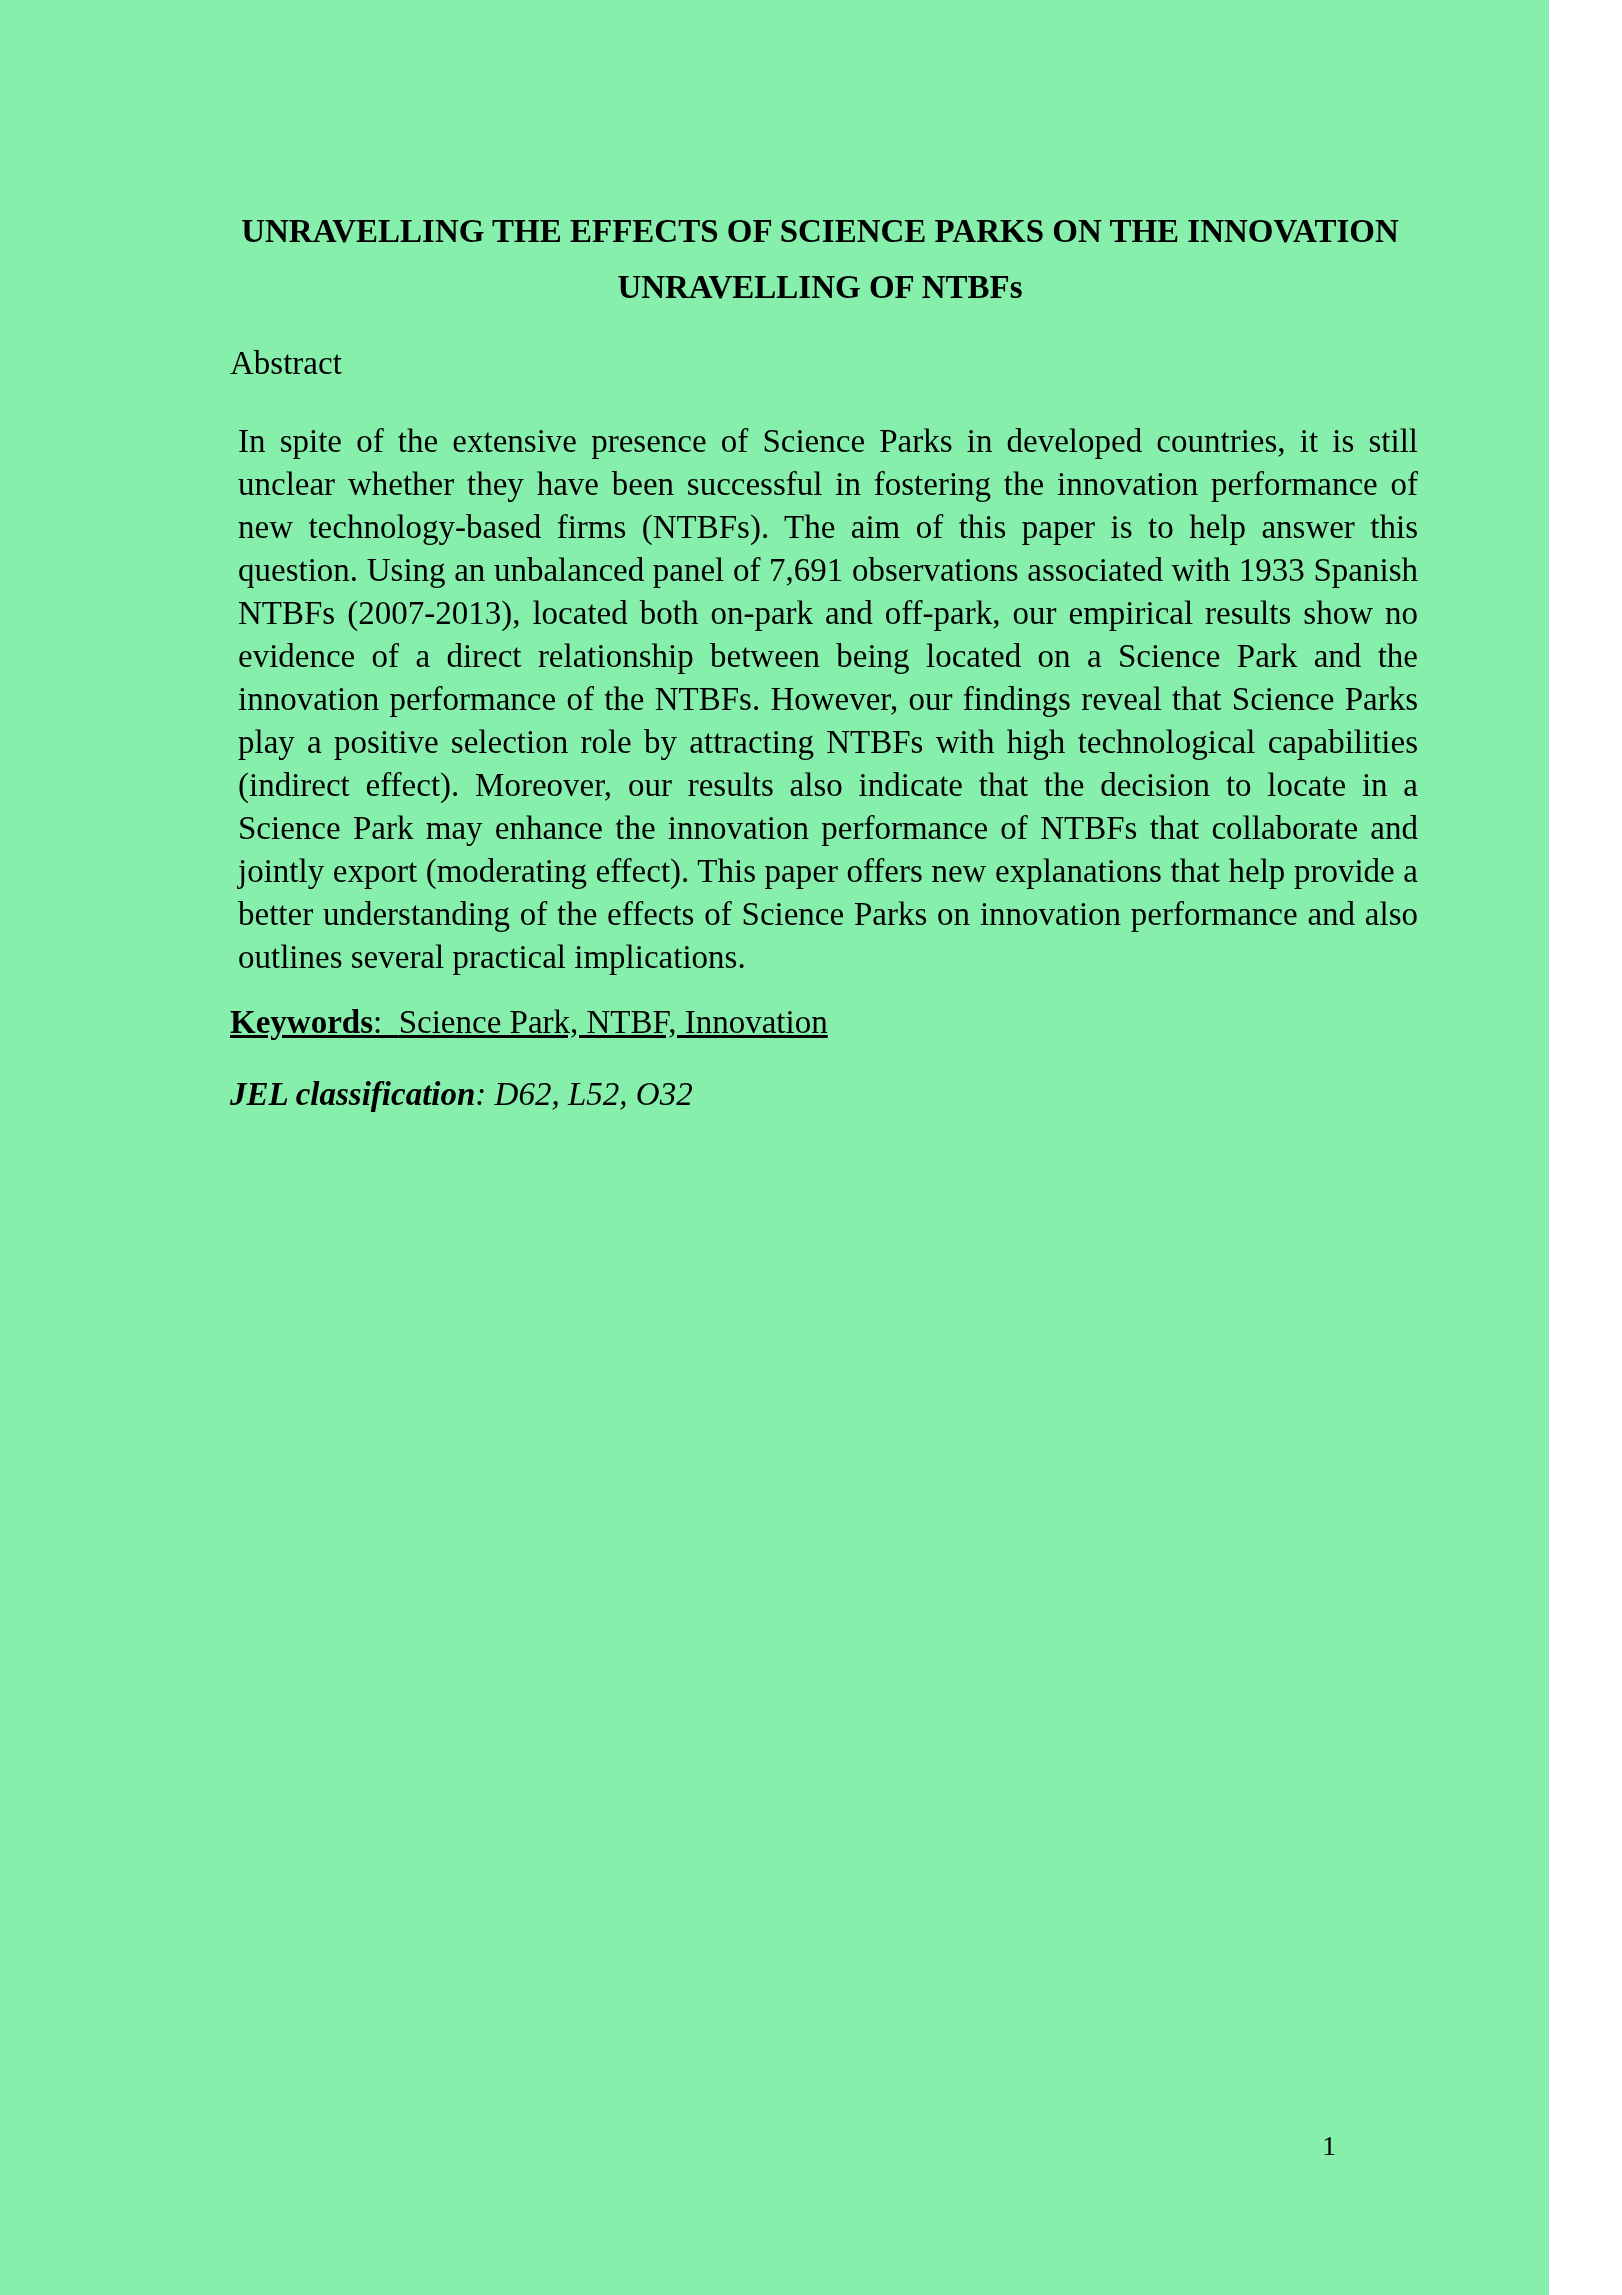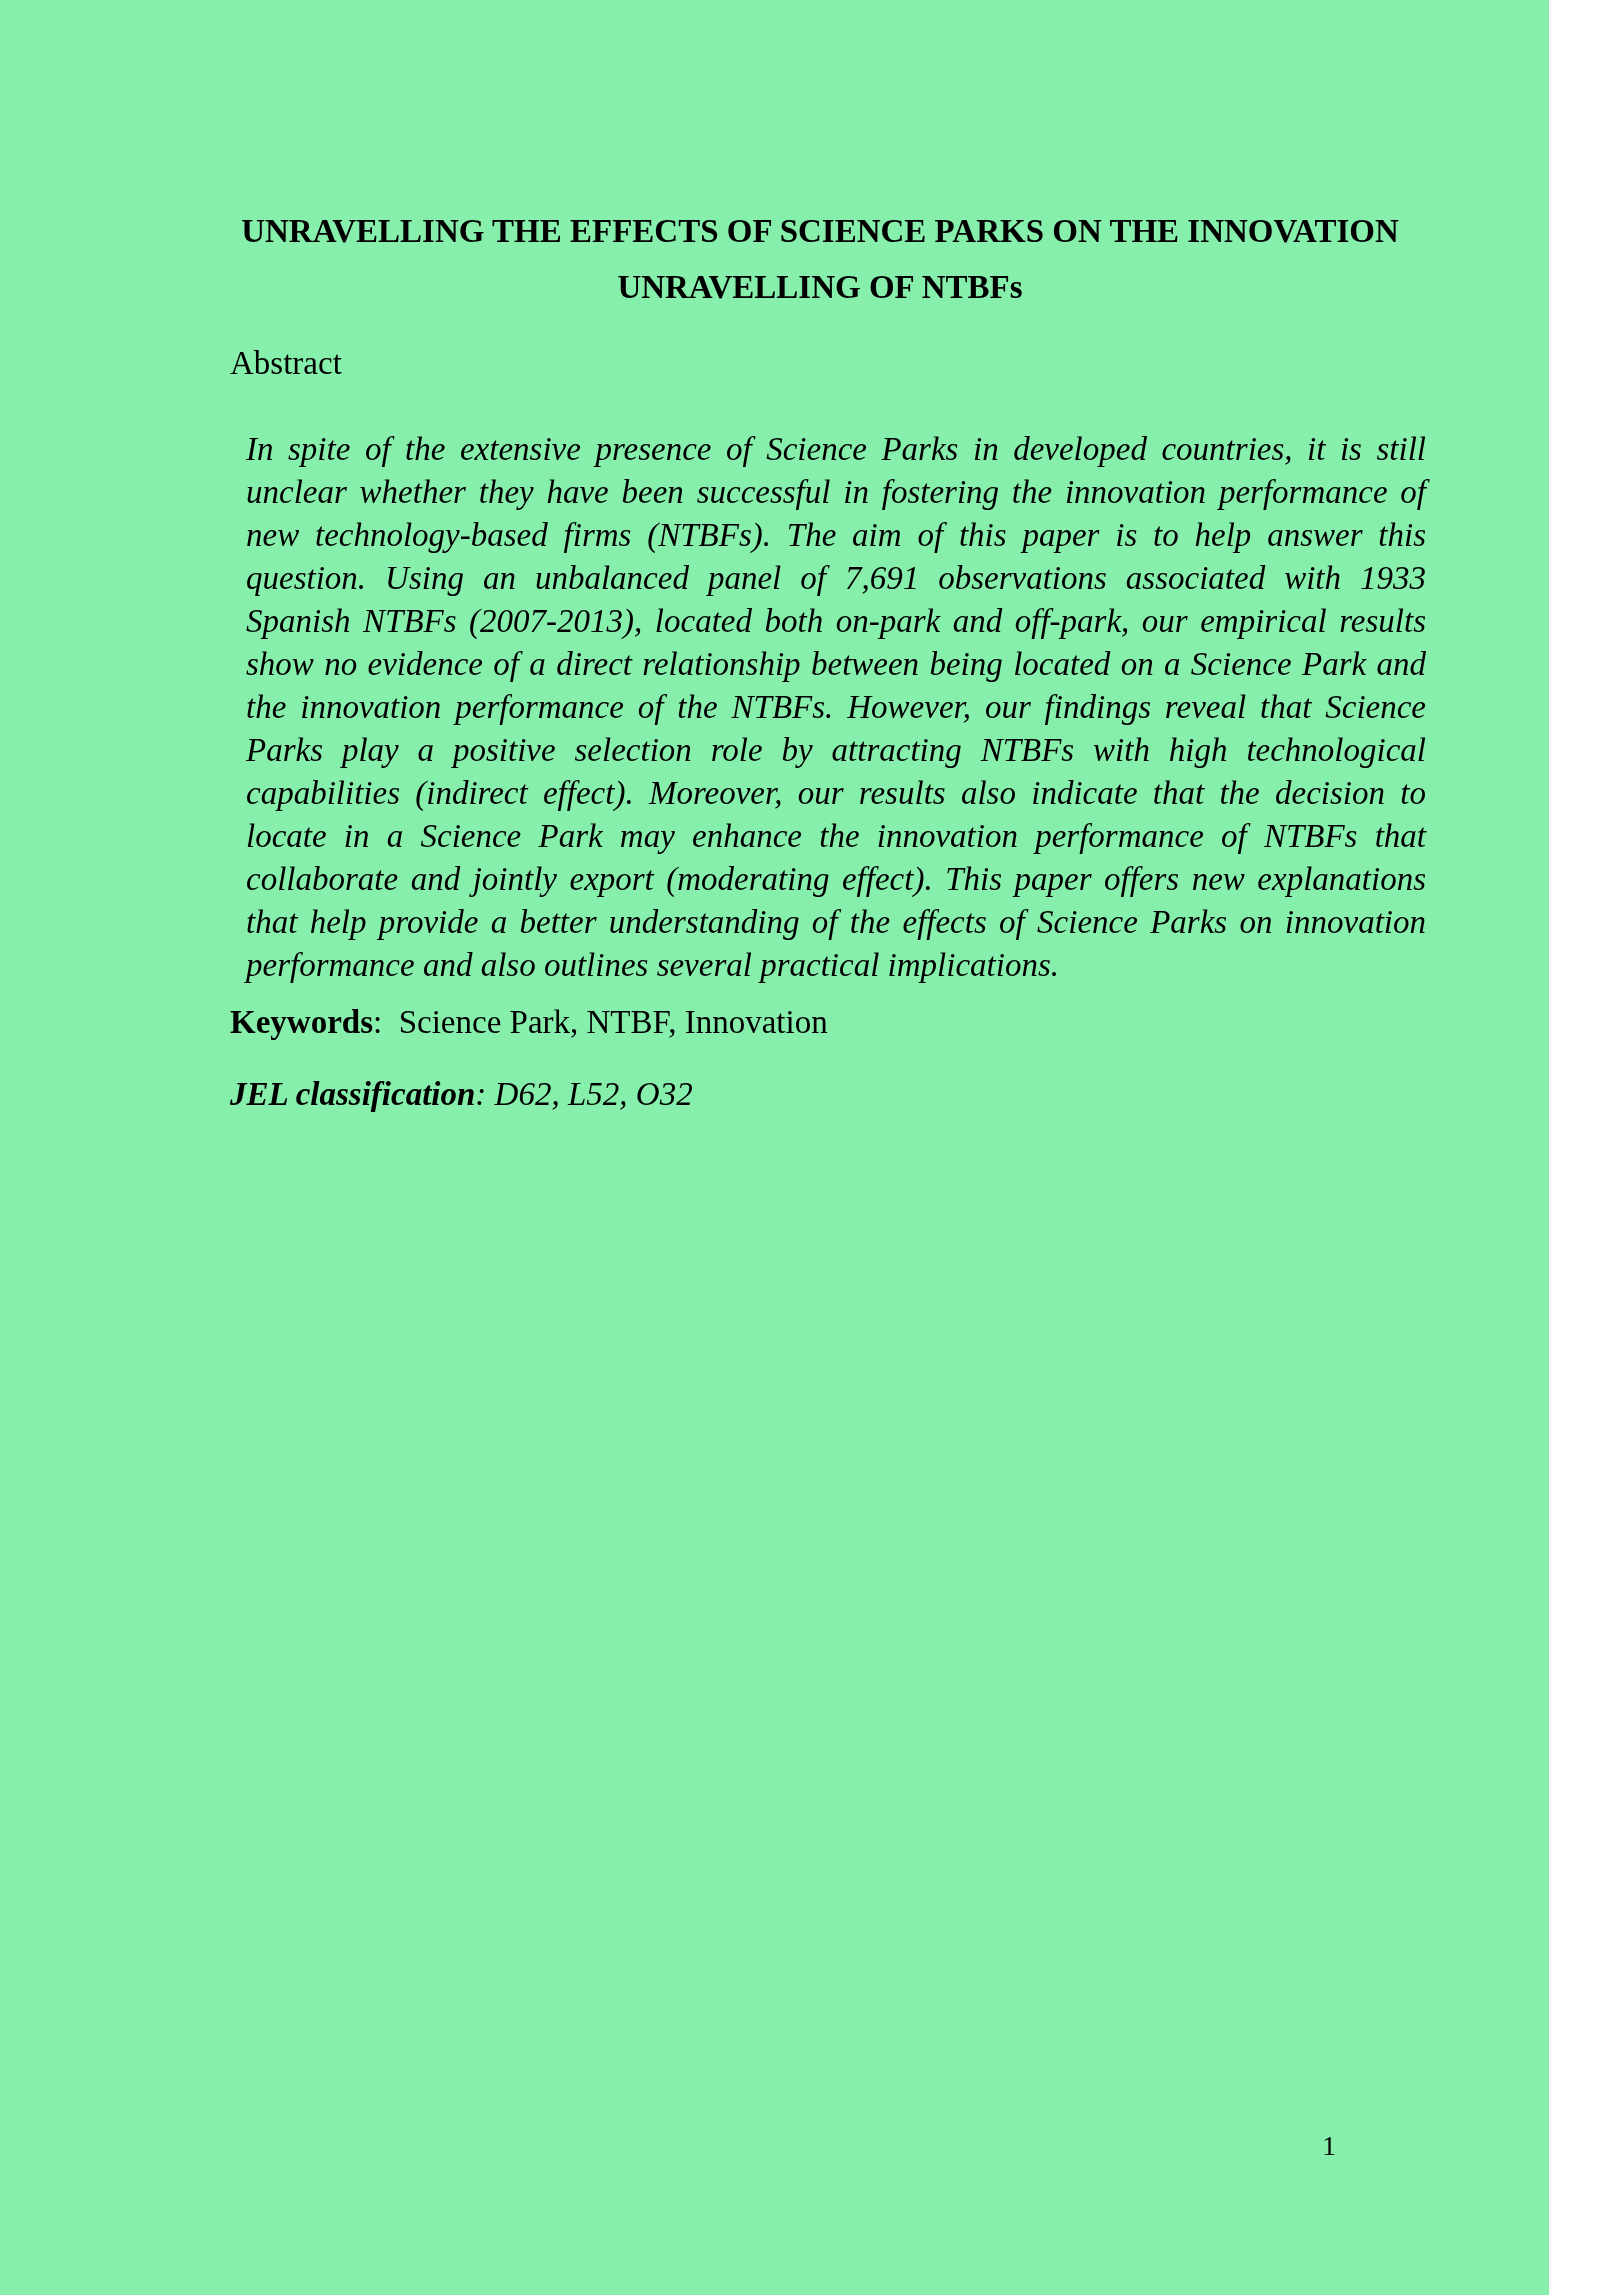--- a/index.html
+++ b/index.html
@@ -42,38 +42,37 @@
       margin: 0;
       font-size: 33px;
       line-height: 43px;
       font-weight: normal;
     }
     .abstract-body {
       position: absolute;
       left: 230px;
       top: 412px;
       width: 1180px;
-      margin: 16px;
+      margin: 8px;
       font-size: 33px;
       line-height: 43px;
       text-align: justify;
       text-align-last: left;
-      font-style: italic;
     }
     .meta-line {
       position: absolute;
       left: 230px;
       width: 1180px;
       margin: 0;
       font-size: 33px;
       line-height: 43px;
       white-space: pre;
     }
     .meta-line .label { font-weight: bold; }
-    .keywords { top: 1001px; }
+    .keywords { top: 1001px; text-decoration: underline; }
     .jel { top: 1073px; font-style: italic; }
     .page-number {
       position: absolute;
       right: 213px;
       top: 2129px;
       font-size: 27.5px;
       line-height: 33px;
       margin: 0;
     }
   </style>

